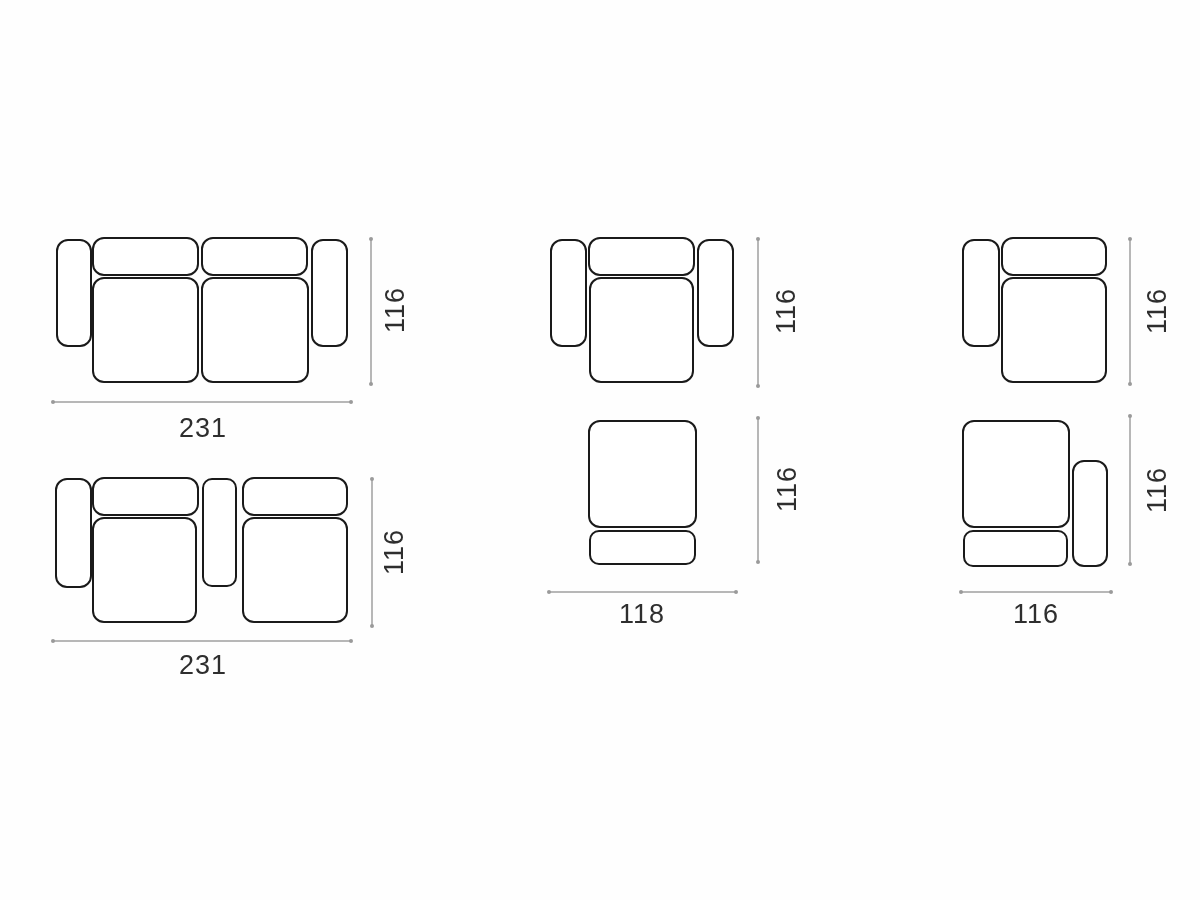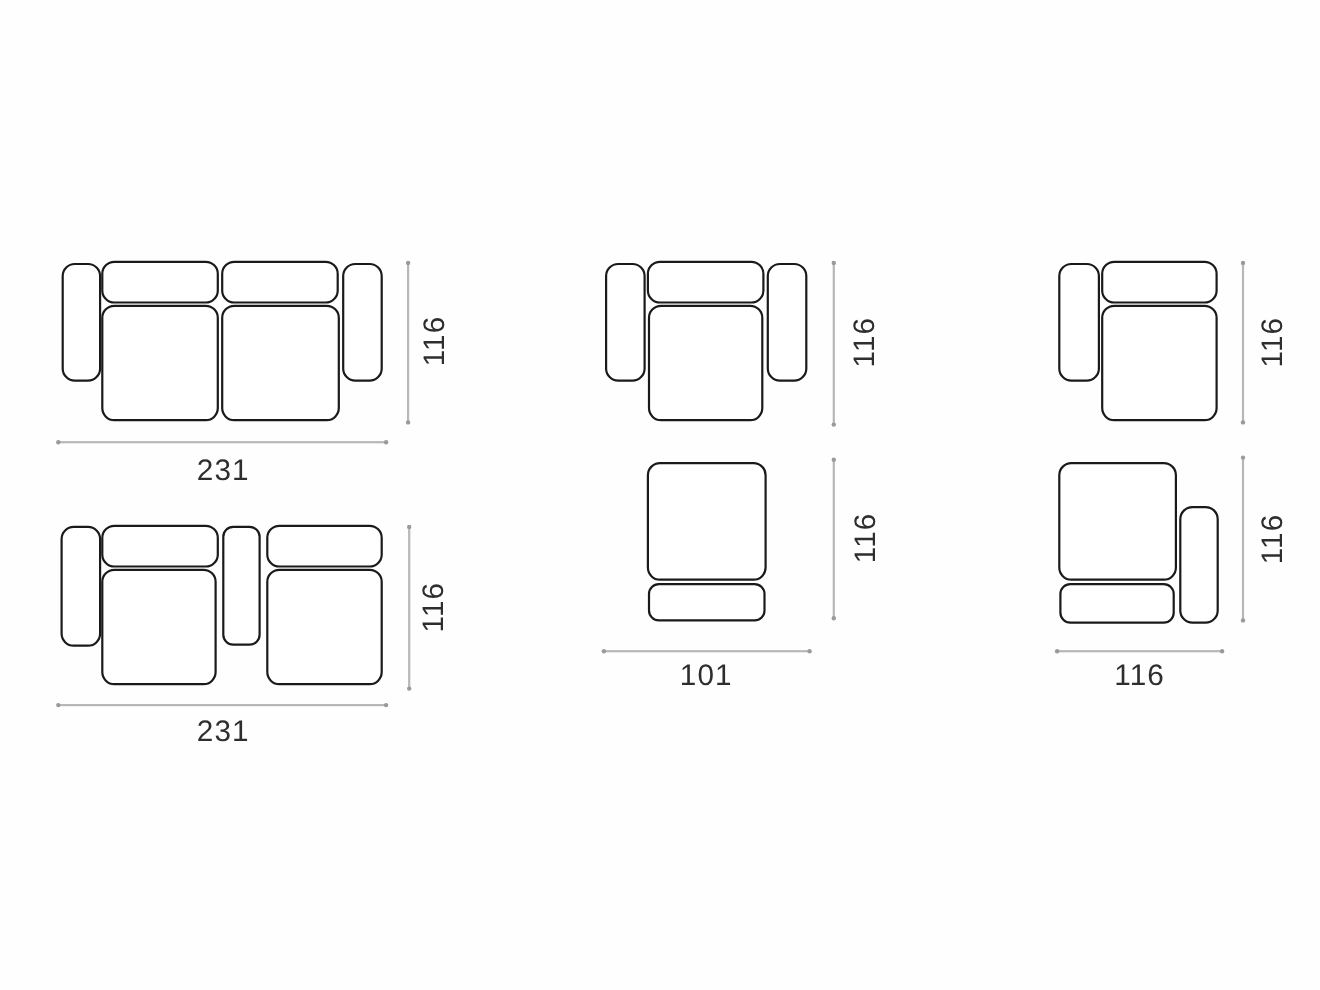--- a/index.html
+++ b/index.html
@@ -142,21 +142,21 @@
     <div class="hdim f4-hdim"></div>
     <span class="dlabel f4-hlabel">231</span>
   </div>
 
   <div>
     <div class="shape f5-square"></div>
     <div class="shape r10 f5-strip"></div>
     <div class="vdim f5-vdim"></div>
     <span class="dlabel vert f5-vlabel">116</span>
     <div class="hdim f5-hdim"></div>
-    <span class="dlabel f5-hlabel">101</span>
+    <span class="dlabel f5-hlabel">118</span>
   </div>
 
   <div>
     <div class="shape f6-square"></div>
     <div class="shape r10 f6-strip"></div>
     <div class="shape f6-armR"></div>
     <div class="vdim f6-vdim"></div>
     <span class="dlabel vert f6-vlabel">116</span>
     <div class="hdim f6-hdim"></div>
     <span class="dlabel f6-hlabel">116</span>

